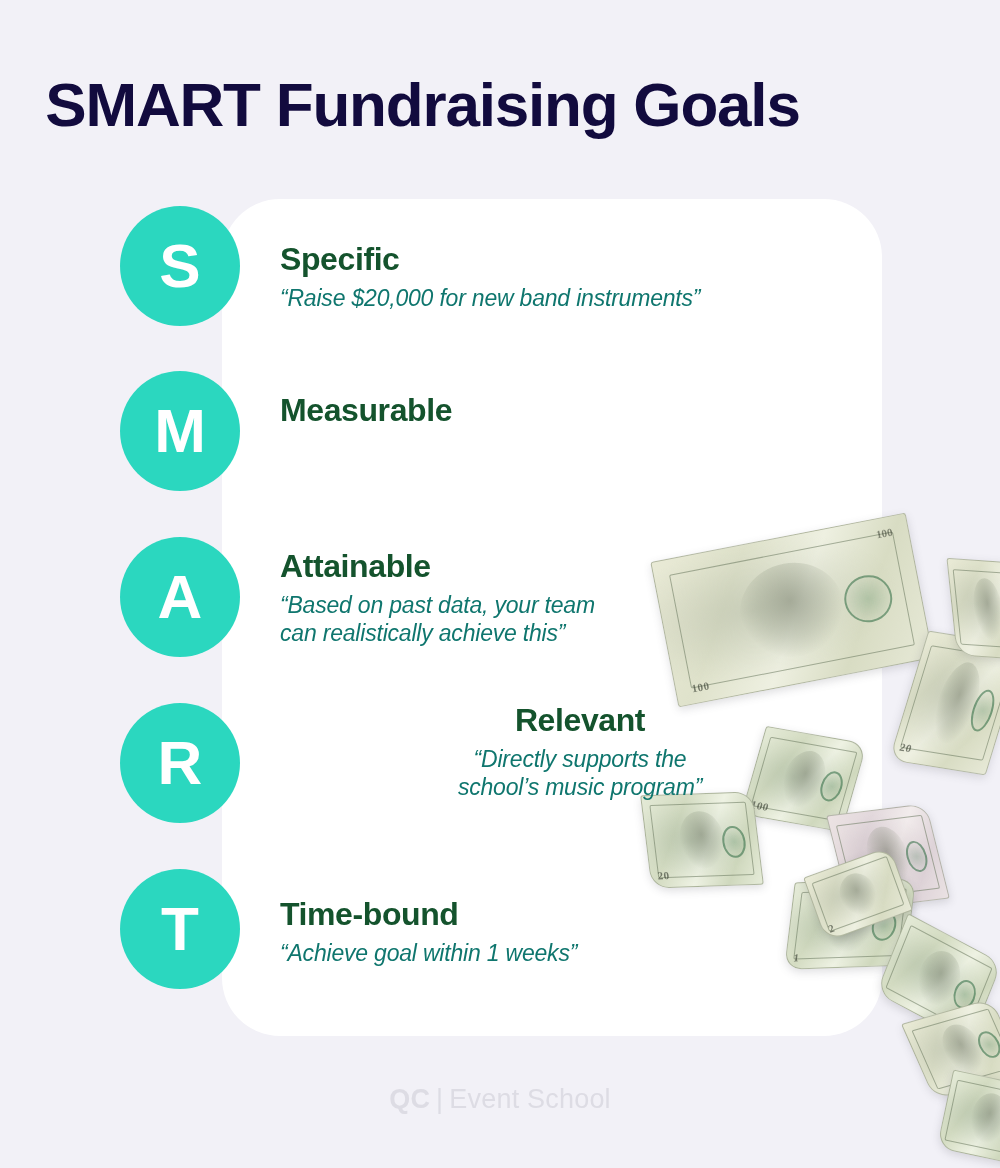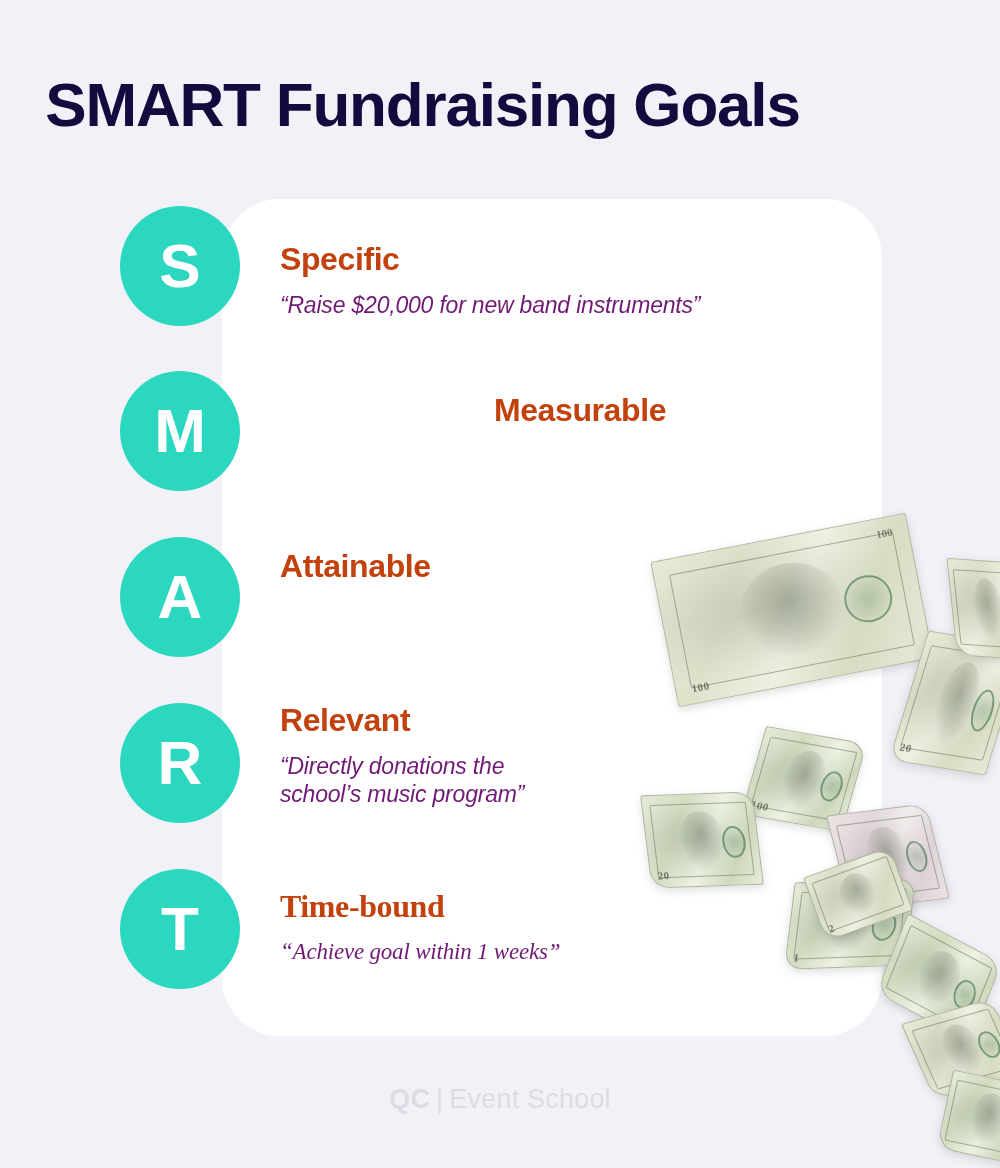--- a/index.html
+++ b/index.html
@@ -157,47 +157,47 @@
   }
   .goal-text {
     position: absolute;
     left: 160px;
     top: 0;
     width: 600px;
   }
   .goal-heading {
     font-size: 32px;
     font-weight: 700;
-    color: #c2410c;
+    color: #14532d;
     letter-spacing: -0.4px;
     line-height: 1.1;
     margin: 0;
   }
   .goal-quote {
-    margin-top: 14px;
+    margin-top: 7px;
     font-size: 23px;
     font-style: italic;
-    color: #701a75;
+    color: #0f766e;
     line-height: 1.22;
     letter-spacing: -0.2px;
     white-space: pre-line;
   }
 
   
   #row-0 { top: 206px; }
   #row-1 { top: 371px; }
   #row-2 { top: 537px; }
   #row-3 { top: 703px; }
   #row-4 { top: 869px; }
 
   #row-0 .goal-text { top: 36px; }
-  #row-1 .goal-text { top: 22px; text-align: center; }
+  #row-1 .goal-text { top: 22px; }
   #row-2 .goal-text { top: 12px; }
-  #row-3 .goal-text { top: 0px; }
-  #row-4 .goal-text { top: 20px; font-family: Liberation Serif, serif; }
+  #row-3 .goal-text { top: 0px; text-align: center; }
+  #row-4 .goal-text { top: 28px; }
 
   
   .footer-logo {
     position: absolute;
     left: 0;
     top: 1084px;
     width: 1000px;
     text-align: center;
     font-size: 27px;
     color: #dddce4;
@@ -282,28 +282,30 @@
     <div class="badge">M</div>
     <div class="goal-text">
       <div class="goal-heading">Measurable</div>
     </div>
   </div>
 
   <div class="goal-row" id="row-2">
     <div class="badge">A</div>
     <div class="goal-text">
       <div class="goal-heading">Attainable</div>
+      <div class="goal-quote">“Based on past data, your team
+can realistically achieve this”</div>
     </div>
   </div>
 
   <div class="goal-row" id="row-3">
     <div class="badge">R</div>
     <div class="goal-text">
       <div class="goal-heading">Relevant</div>
-      <div class="goal-quote">“Directly donations the
+      <div class="goal-quote">“Directly supports the
 school’s music program”</div>
     </div>
   </div>
 
   <div class="goal-row" id="row-4">
     <div class="badge">T</div>
     <div class="goal-text">
       <div class="goal-heading">Time-bound</div>
       <div class="goal-quote">“Achieve goal within 1 weeks”</div>
     </div>

